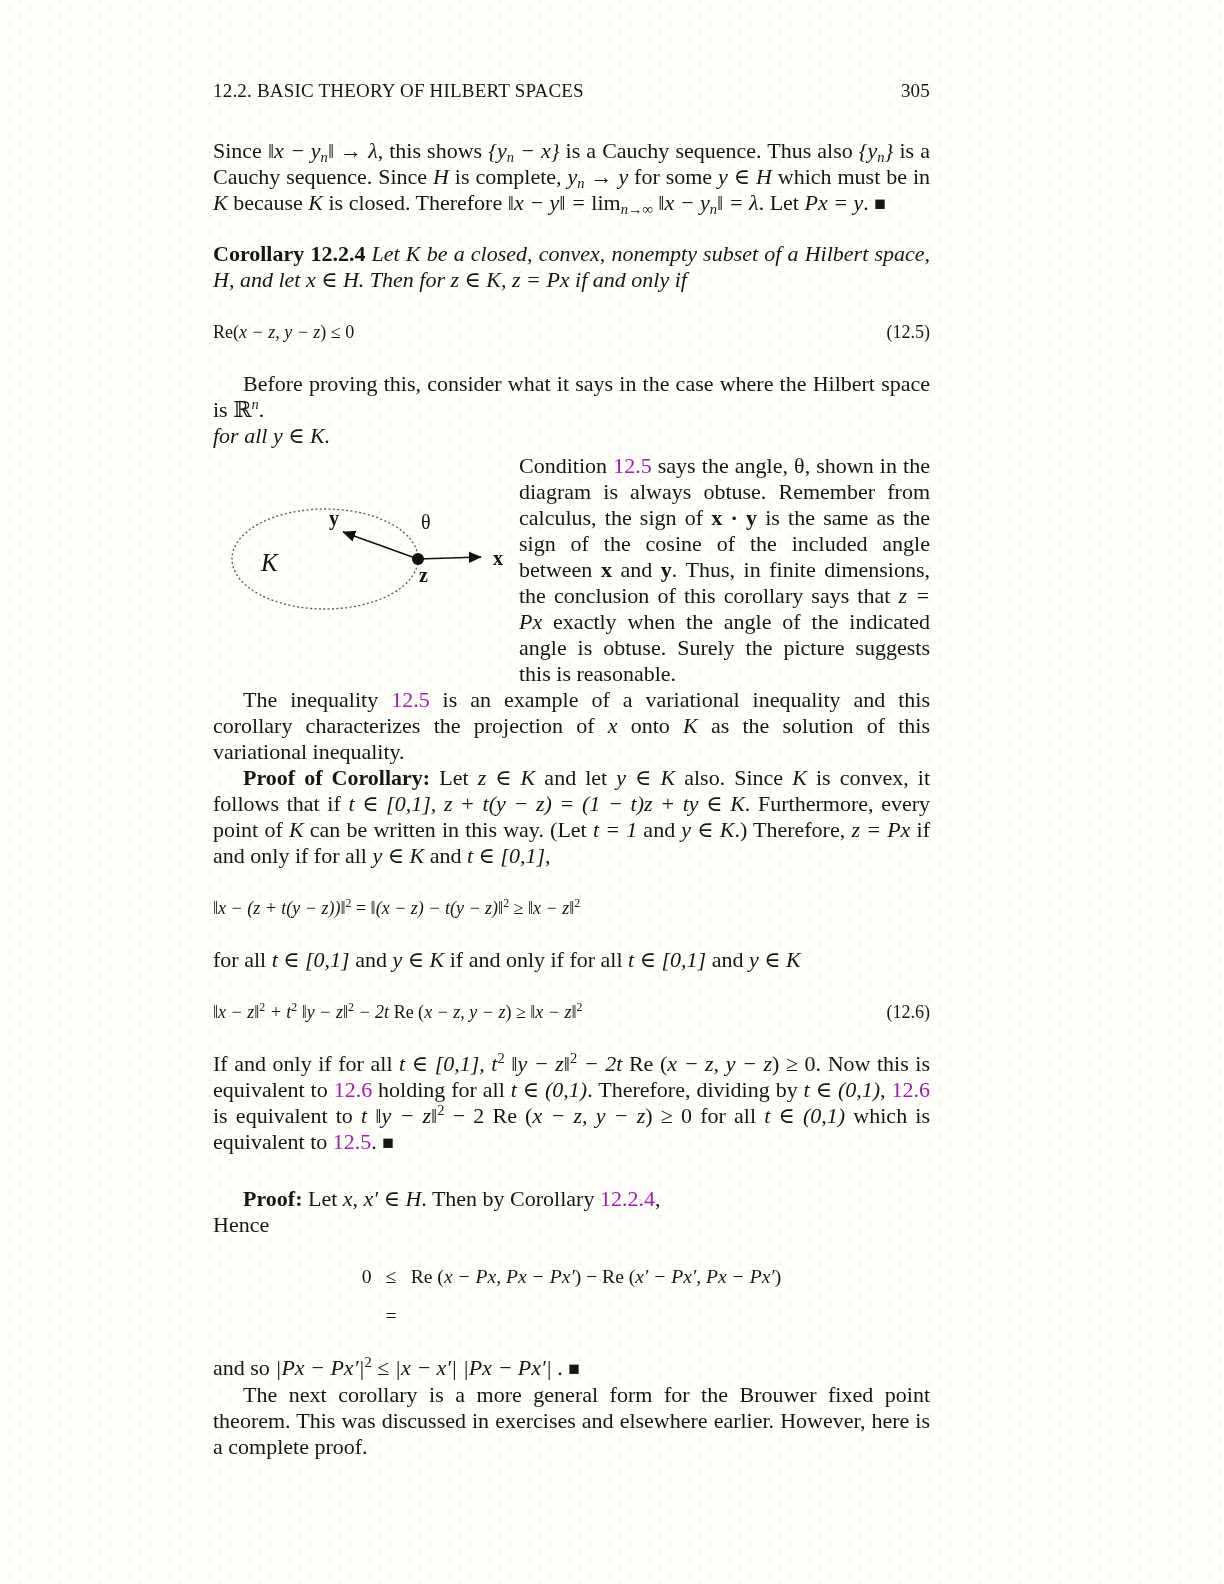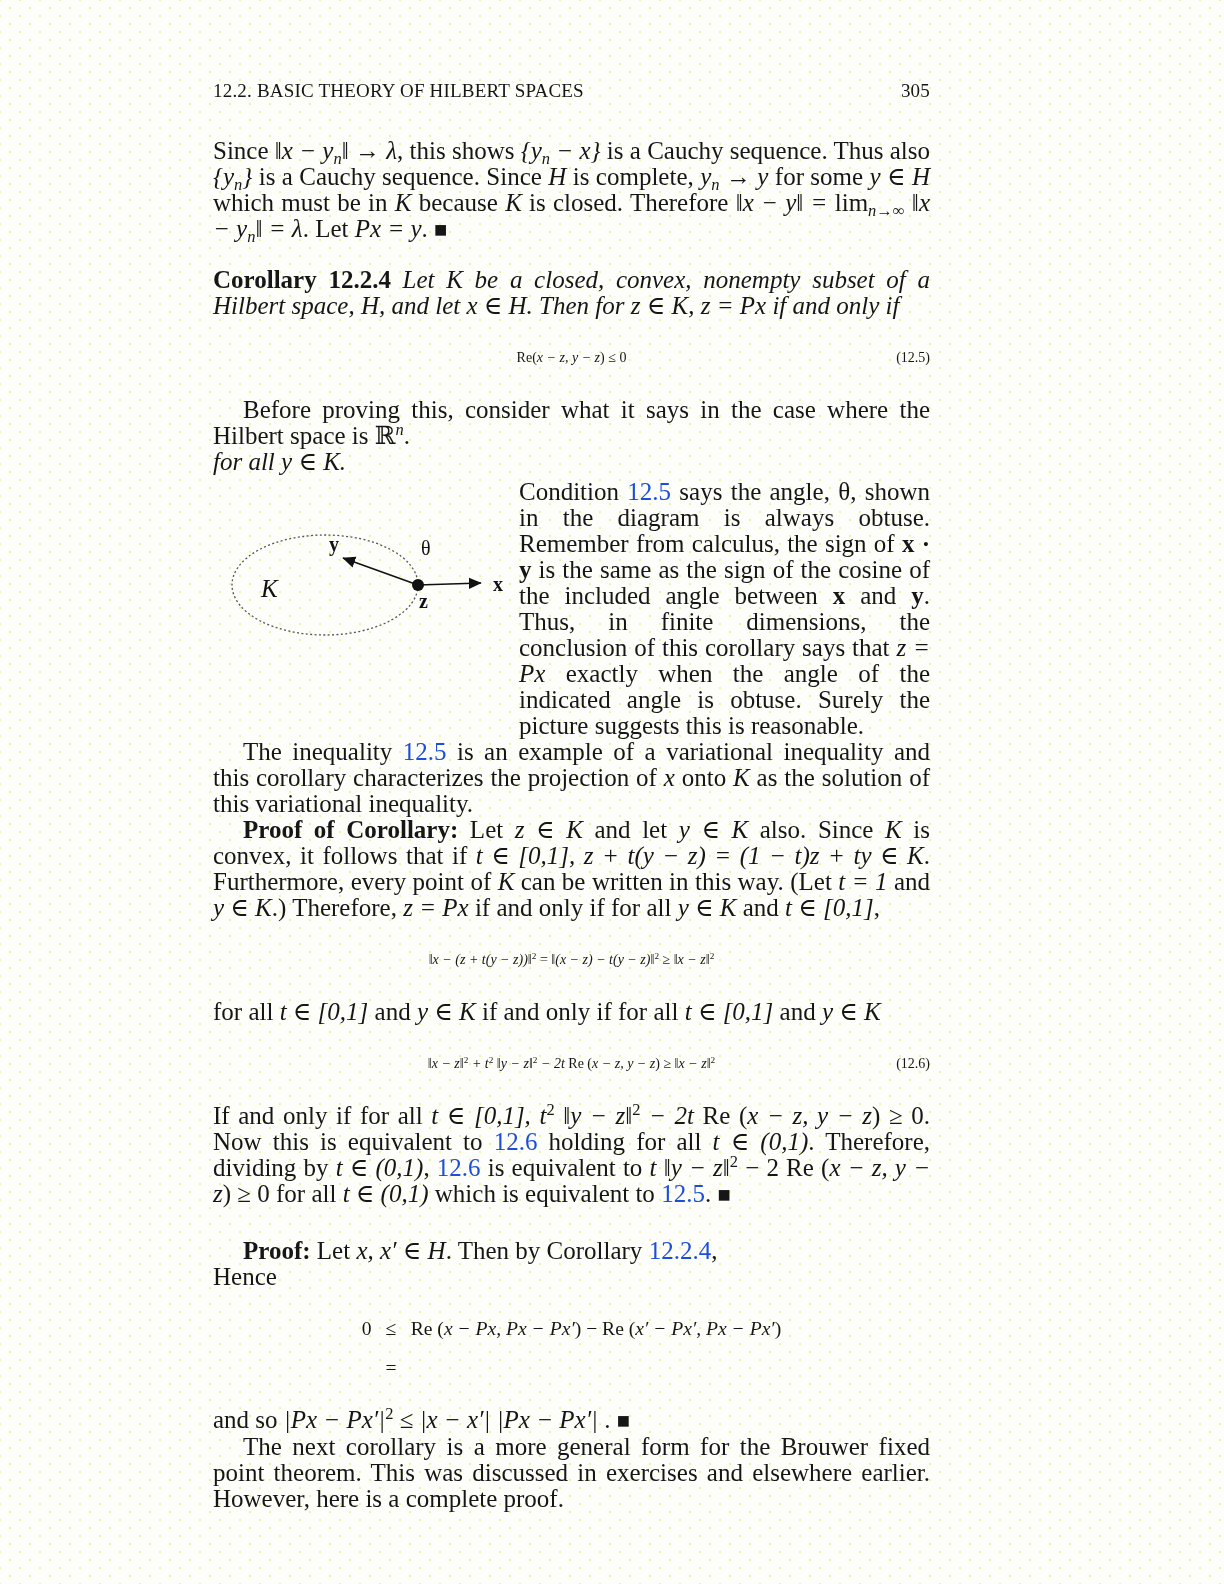--- a/index.html
+++ b/index.html
@@ -20,36 +20,36 @@
     width:1224px; height:1584px;
     padding:80px 294px 0 213px;
     border-radius:17px;
   }
   .header {
     display:flex; justify-content:space-between;
     font-size:19px; letter-spacing:0.2px;
     margin-bottom:36px;
   }
   p { margin:0; }
-  .para { font-size:25px; line-height:26px; text-align:justify; }
+  .para { font-size:22px; line-height:26px; text-align:justify; }
   .indent { text-indent:30px; }
   .mt-sm { margin-top:16px; }
   .mt-md { margin-top:24px; }
   .mt-lg { margin-top:30px; }
   .eq {
-    position:relative; text-align:center;
-    font-size:14px; line-height:26px;
+    position:relative; text-align:left;
+    font-size:18px; line-height:26px;
     margin:26px 0;
   }
   .eq .tag { position:absolute; right:0; top:0; }
   .corollary .r-i, .italic-line .r-i { font-style:italic; }
   .r-b { font-weight:bold; }
   .r-i { font-style:italic; }
   .r-m { font-style:italic; }
-  .r-link { color:#1d4ed8; cursor:pointer; }
+  .r-link { color:#a21caf; cursor:pointer; }
   .r-sub { font-size:66%; vertical-align:-0.3em; line-height:0; }
   .r-sup { font-size:66%; vertical-align:0.55em; line-height:0; }
   .r-qed { font-size:88%; }
   .fig-row { display:flex; margin-top:4px; }
   .fig-cell { width:306px; flex:0 0 306px; padding-top:28px; }
   .fig-text { flex:1 1 auto; }
   .align-block {
     display:grid;
     grid-template-columns:max-content max-content max-content;
     column-gap:14px; row-gap:13px;

